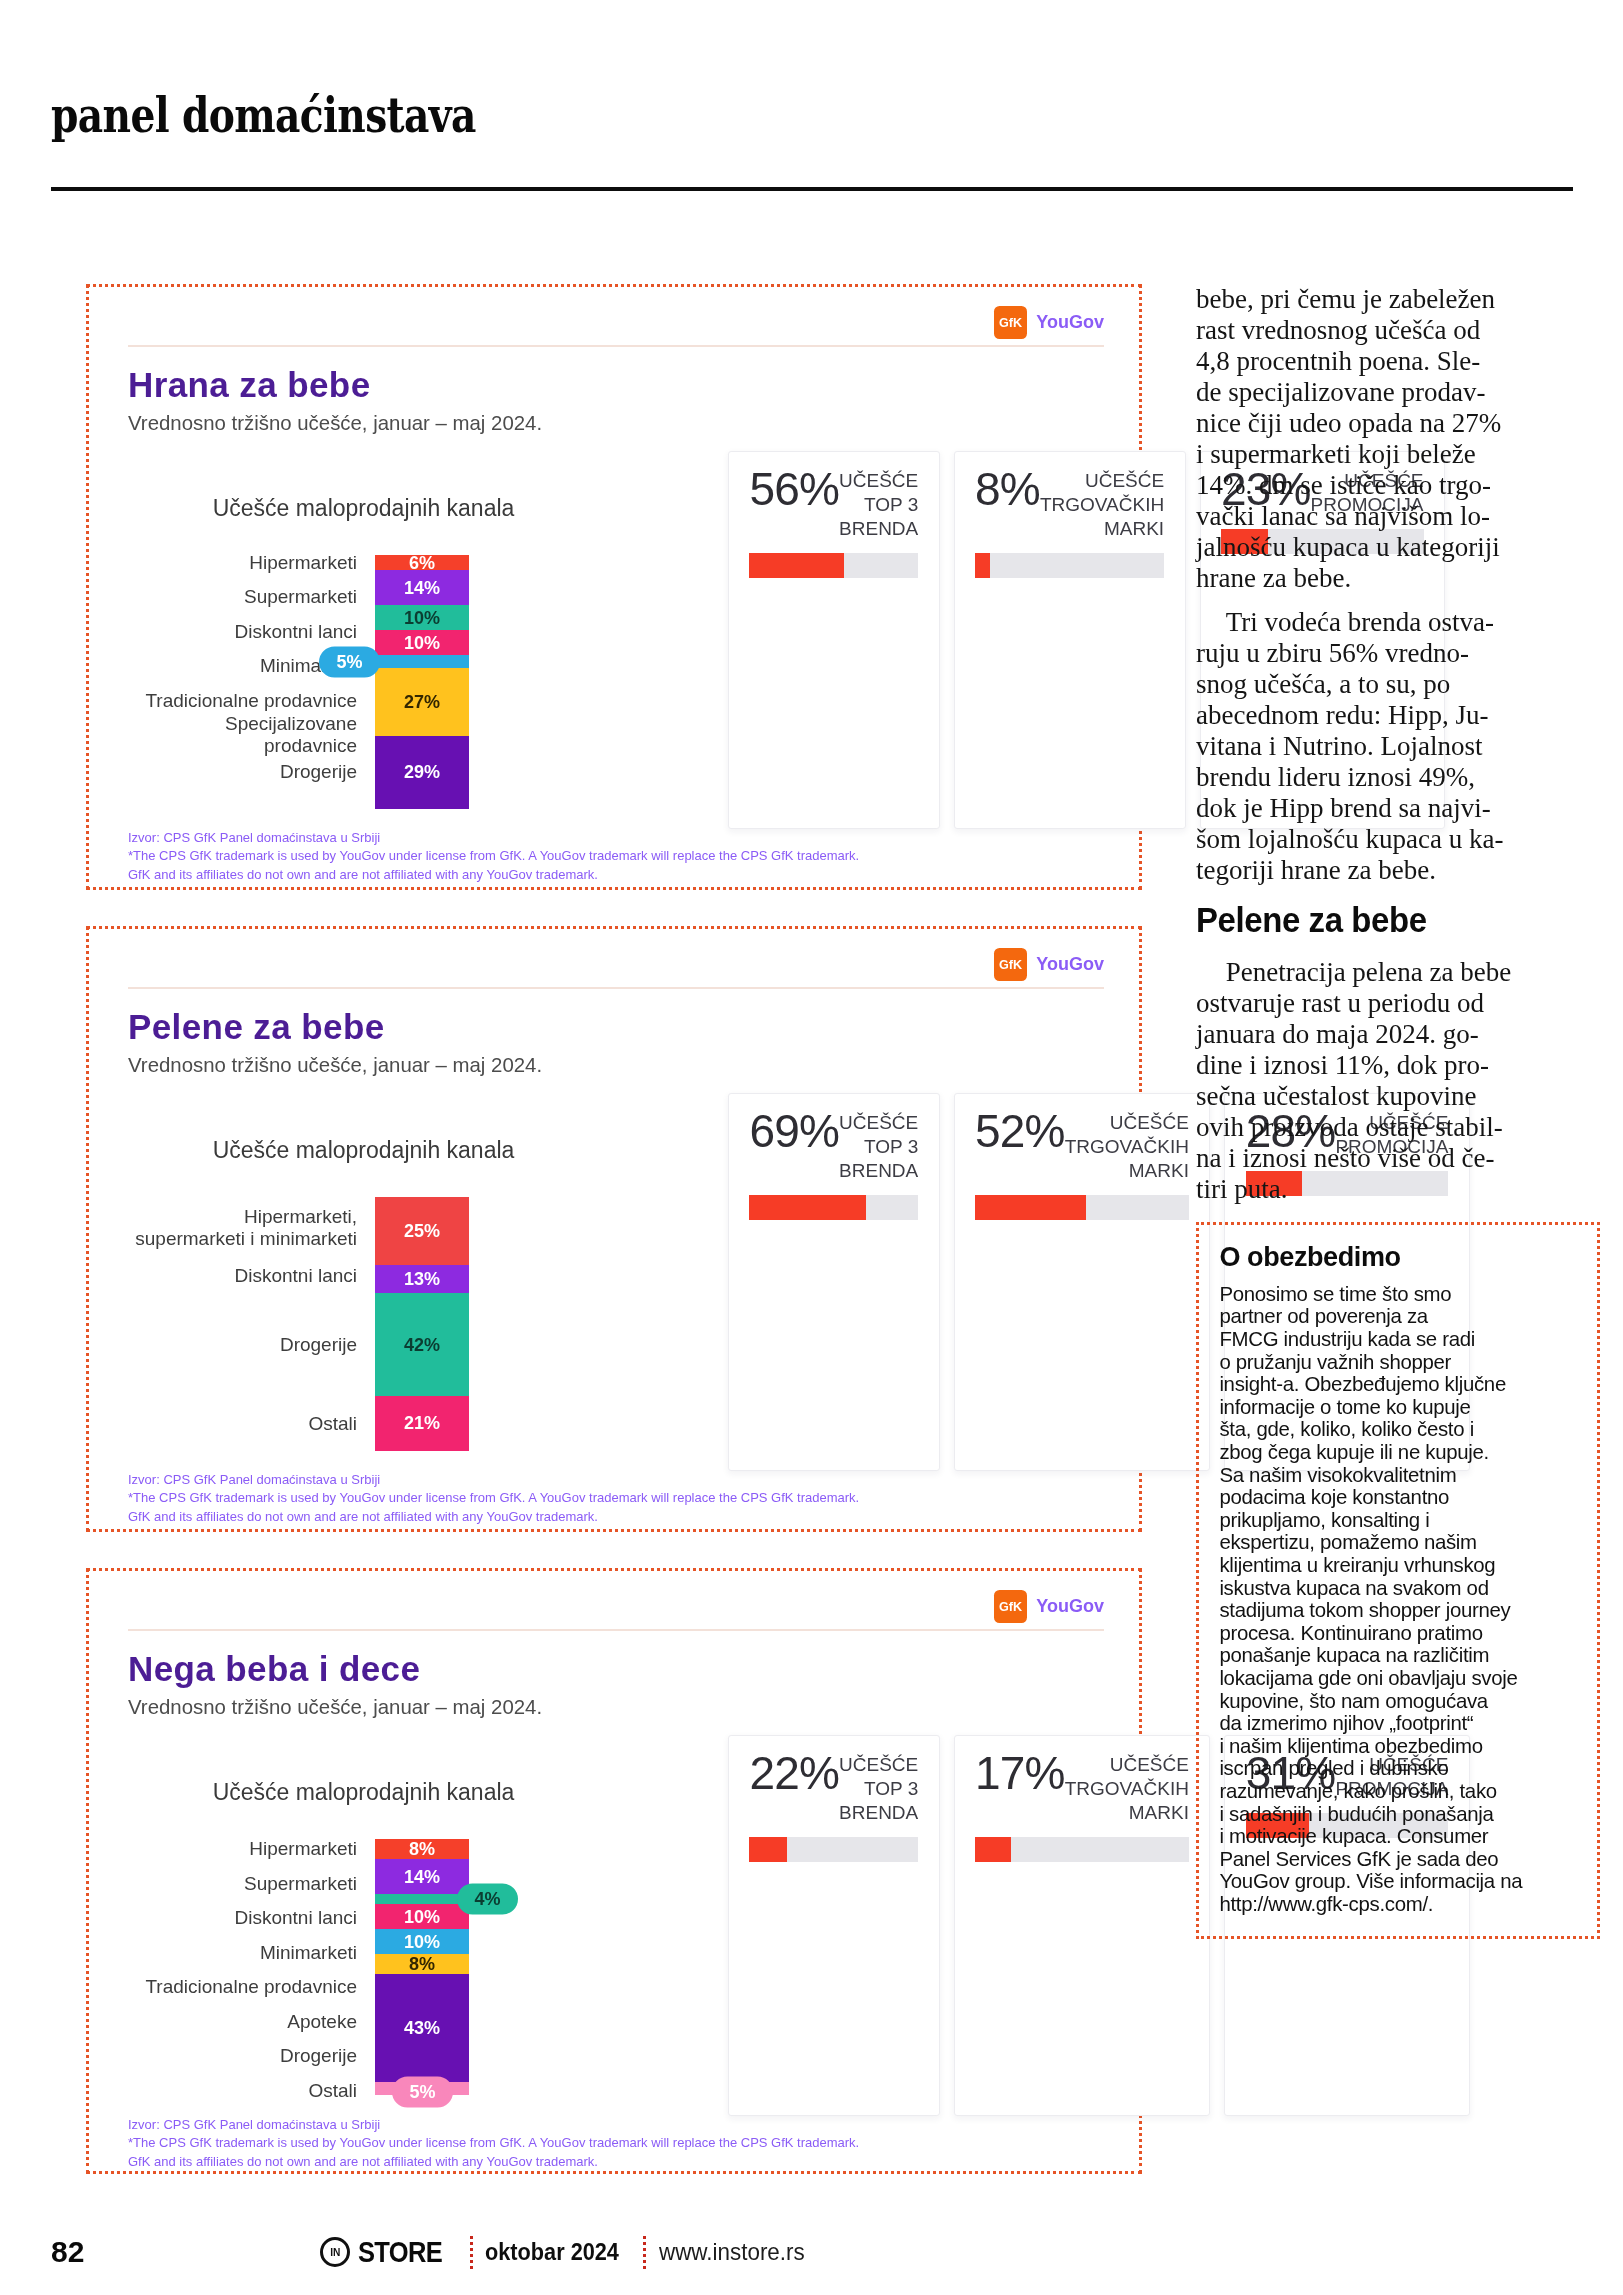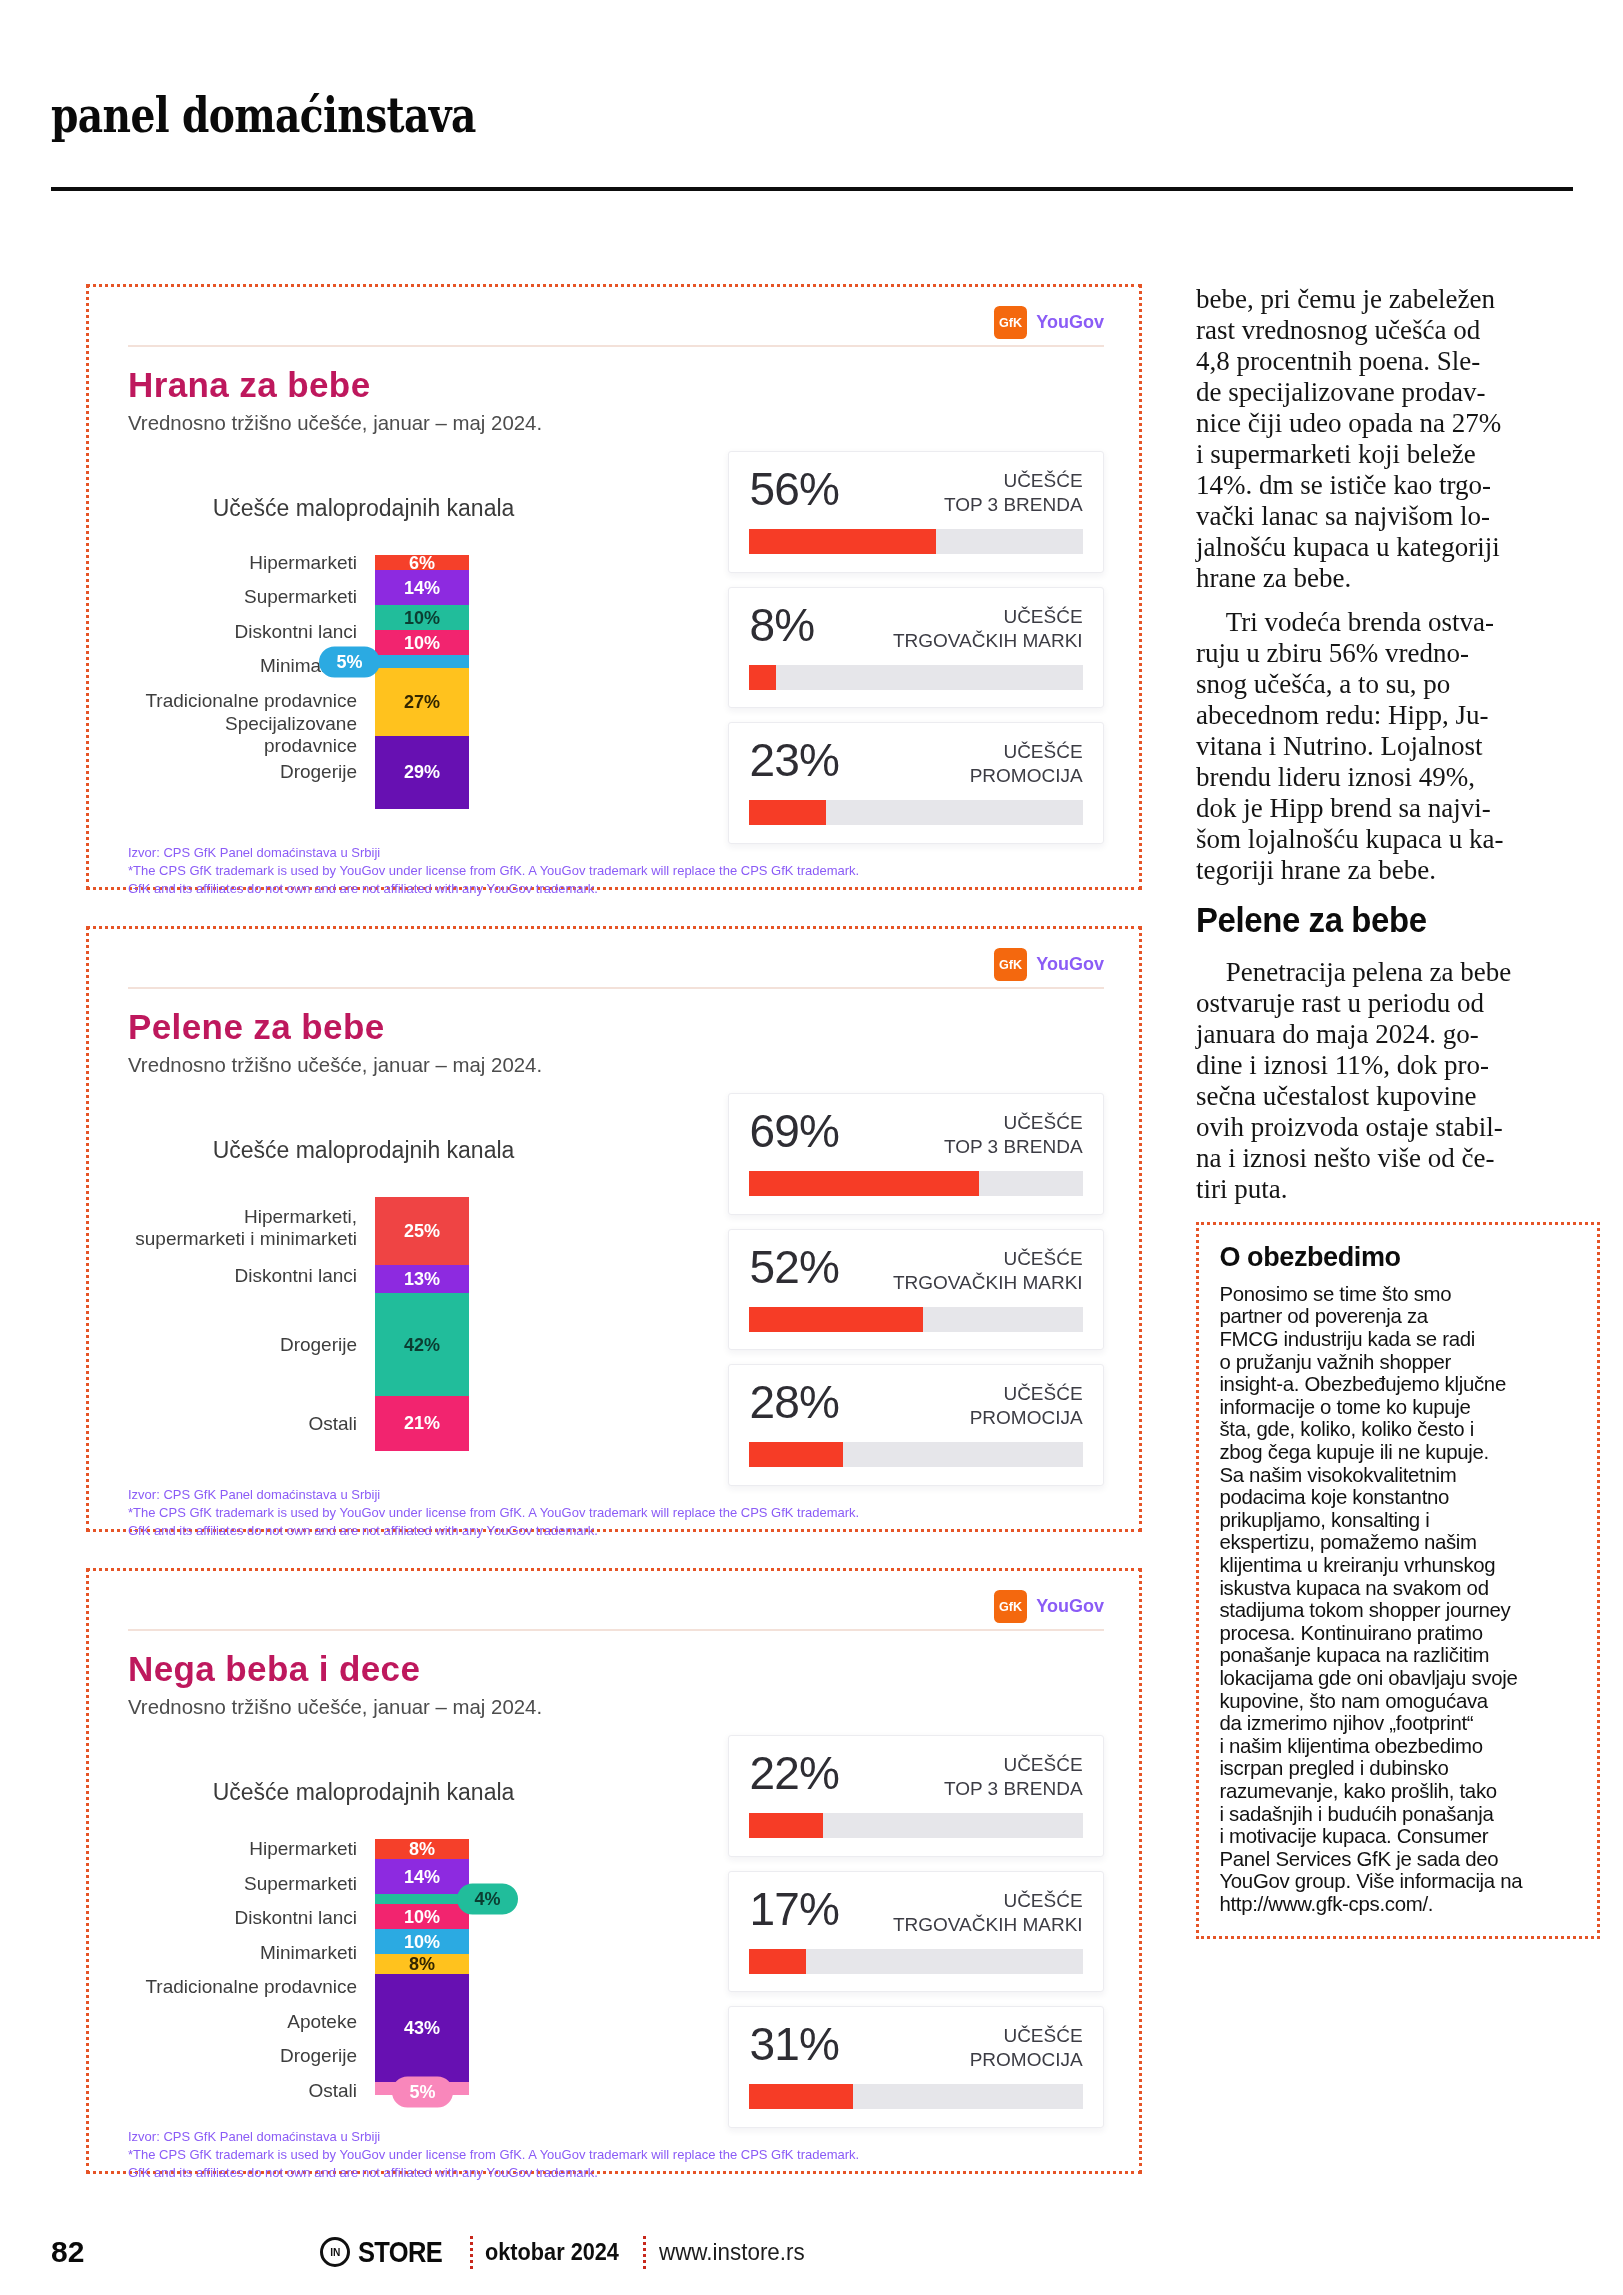--- a/index.html
+++ b/index.html
@@ -14,35 +14,35 @@
 
   
   .panels{position:absolute;left:86px;top:284px;width:1056px;}
   .panel{box-sizing:border-box;height:606px;margin-bottom:36px;border:3.1px dotted #e65426;
          padding:19px 35px 14px 39px;display:flex;flex-direction:column;background:#fff;}
   .panel-top{display:flex;justify-content:flex-end;align-items:center;gap:9.4px;
              padding-bottom:6.3px;border-bottom:2.4px solid #f3e1d9;}
   .gfk-badge{width:33px;height:33px;border-radius:5.5px;background:#f4680e;color:#fff;
              font-size:12.6px;font-weight:700;display:flex;align-items:center;justify-content:center;}
   .yougov{color:#8b5cf6;font-size:18px;font-weight:600;}
-  .panel h2{margin:17.3px 0 0;font-size:35px;font-weight:700;color:#be185d;letter-spacing:0.4px;}
+  .panel h2{margin:17.3px 0 0;font-size:35px;font-weight:700;color:#4c1d95;letter-spacing:0.4px;}
   .panel .subtitle{margin-top:7.9px;font-size:20.4px;color:#4c4c4c;}
   .panel-body{display:flex;justify-content:space-between;margin-top:15.7px;}
   .chart-block{width:534px;padding-top:44px;box-sizing:border-box;}
   .chart-title{font-size:23px;color:#3a3a3a;text-align:center;width:471px;}
   .chart-area{position:relative;margin-top:33px;}
   .stack-bar{position:absolute;left:247px;top:0;width:94px;display:flex;flex-direction:column;}
   .seg{position:relative;width:100%;}
   .segv{position:absolute;left:50%;top:50%;transform:translate(-50%,-50%);
         font-size:18px;font-weight:700;white-space:nowrap;}
   .ch-label{position:absolute;left:0;width:229px;text-align:right;transform:translateY(-50%);
             font-size:19px;color:#3d3d3d;line-height:1.15;white-space:pre-line;}
   .pill{position:absolute;width:61px;height:31px;border-radius:15.7px;transform:translateY(-50%);
         font-size:18px;font-weight:700;display:flex;align-items:center;justify-content:center;}
-  .stats-block{width:376px;display:flex;flex-direction:column;gap:14px;}
+  .stats-block{width:376px;display:flex;flex-direction:row;gap:14px;}
   .stat-card{box-sizing:border-box;background:#fff;border:0.8px solid #ececf0;border-radius:3.1px;
              box-shadow:0 2.4px 7.9px rgba(40,40,60,.06);padding:14px 20.4px 17.3px;}
   .stat-top{display:flex;justify-content:space-between;align-items:flex-start;}
   .stat-num{font-size:46px;font-weight:400;color:#2e2d33;letter-spacing:-0.8px;line-height:1;}
   .stat-label{text-align:right;font-size:19px;color:#3c3c44;line-height:1.25;
               white-space:pre-line;padding-top:3.1px;font-weight:500;}
   .track{margin-top:12.6px;height:25px;background:#e6e6ea;}
   .fill{height:100%;background:#f63c26;}
   .footnote{margin-top:auto;font-size:13px;line-height:1.4;color:#8b5cf6;white-space:pre-line;}
 

